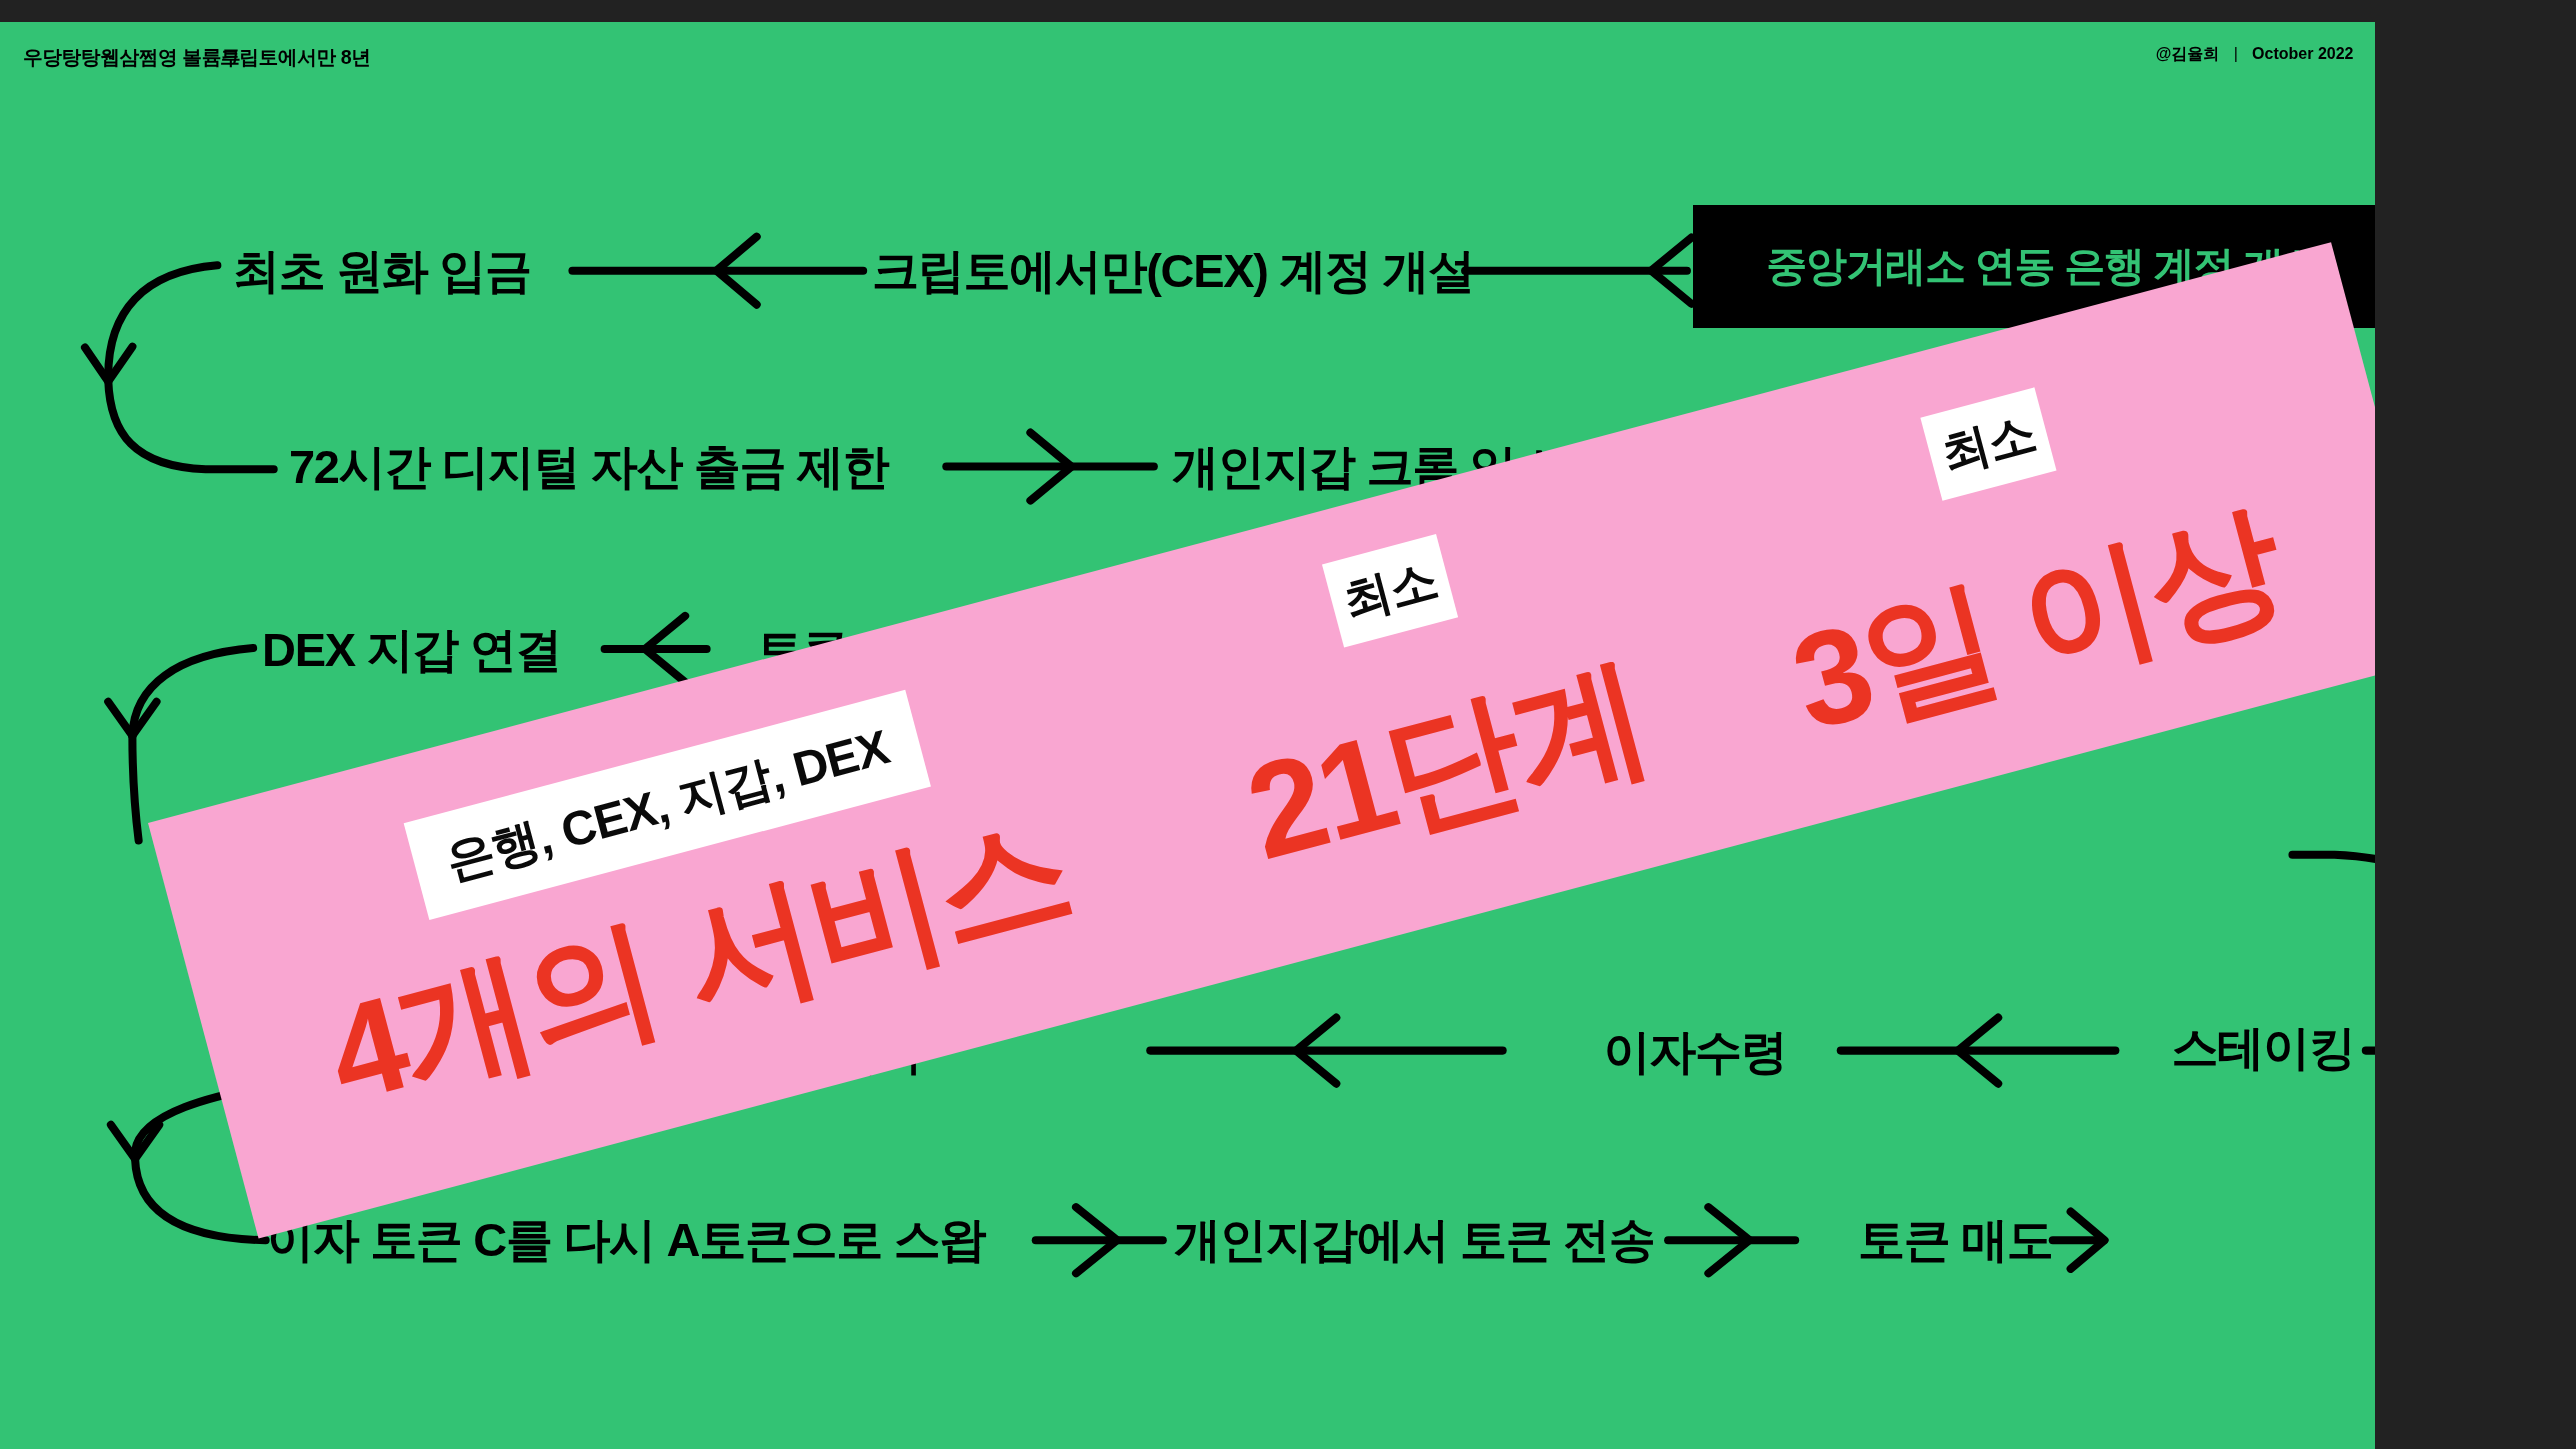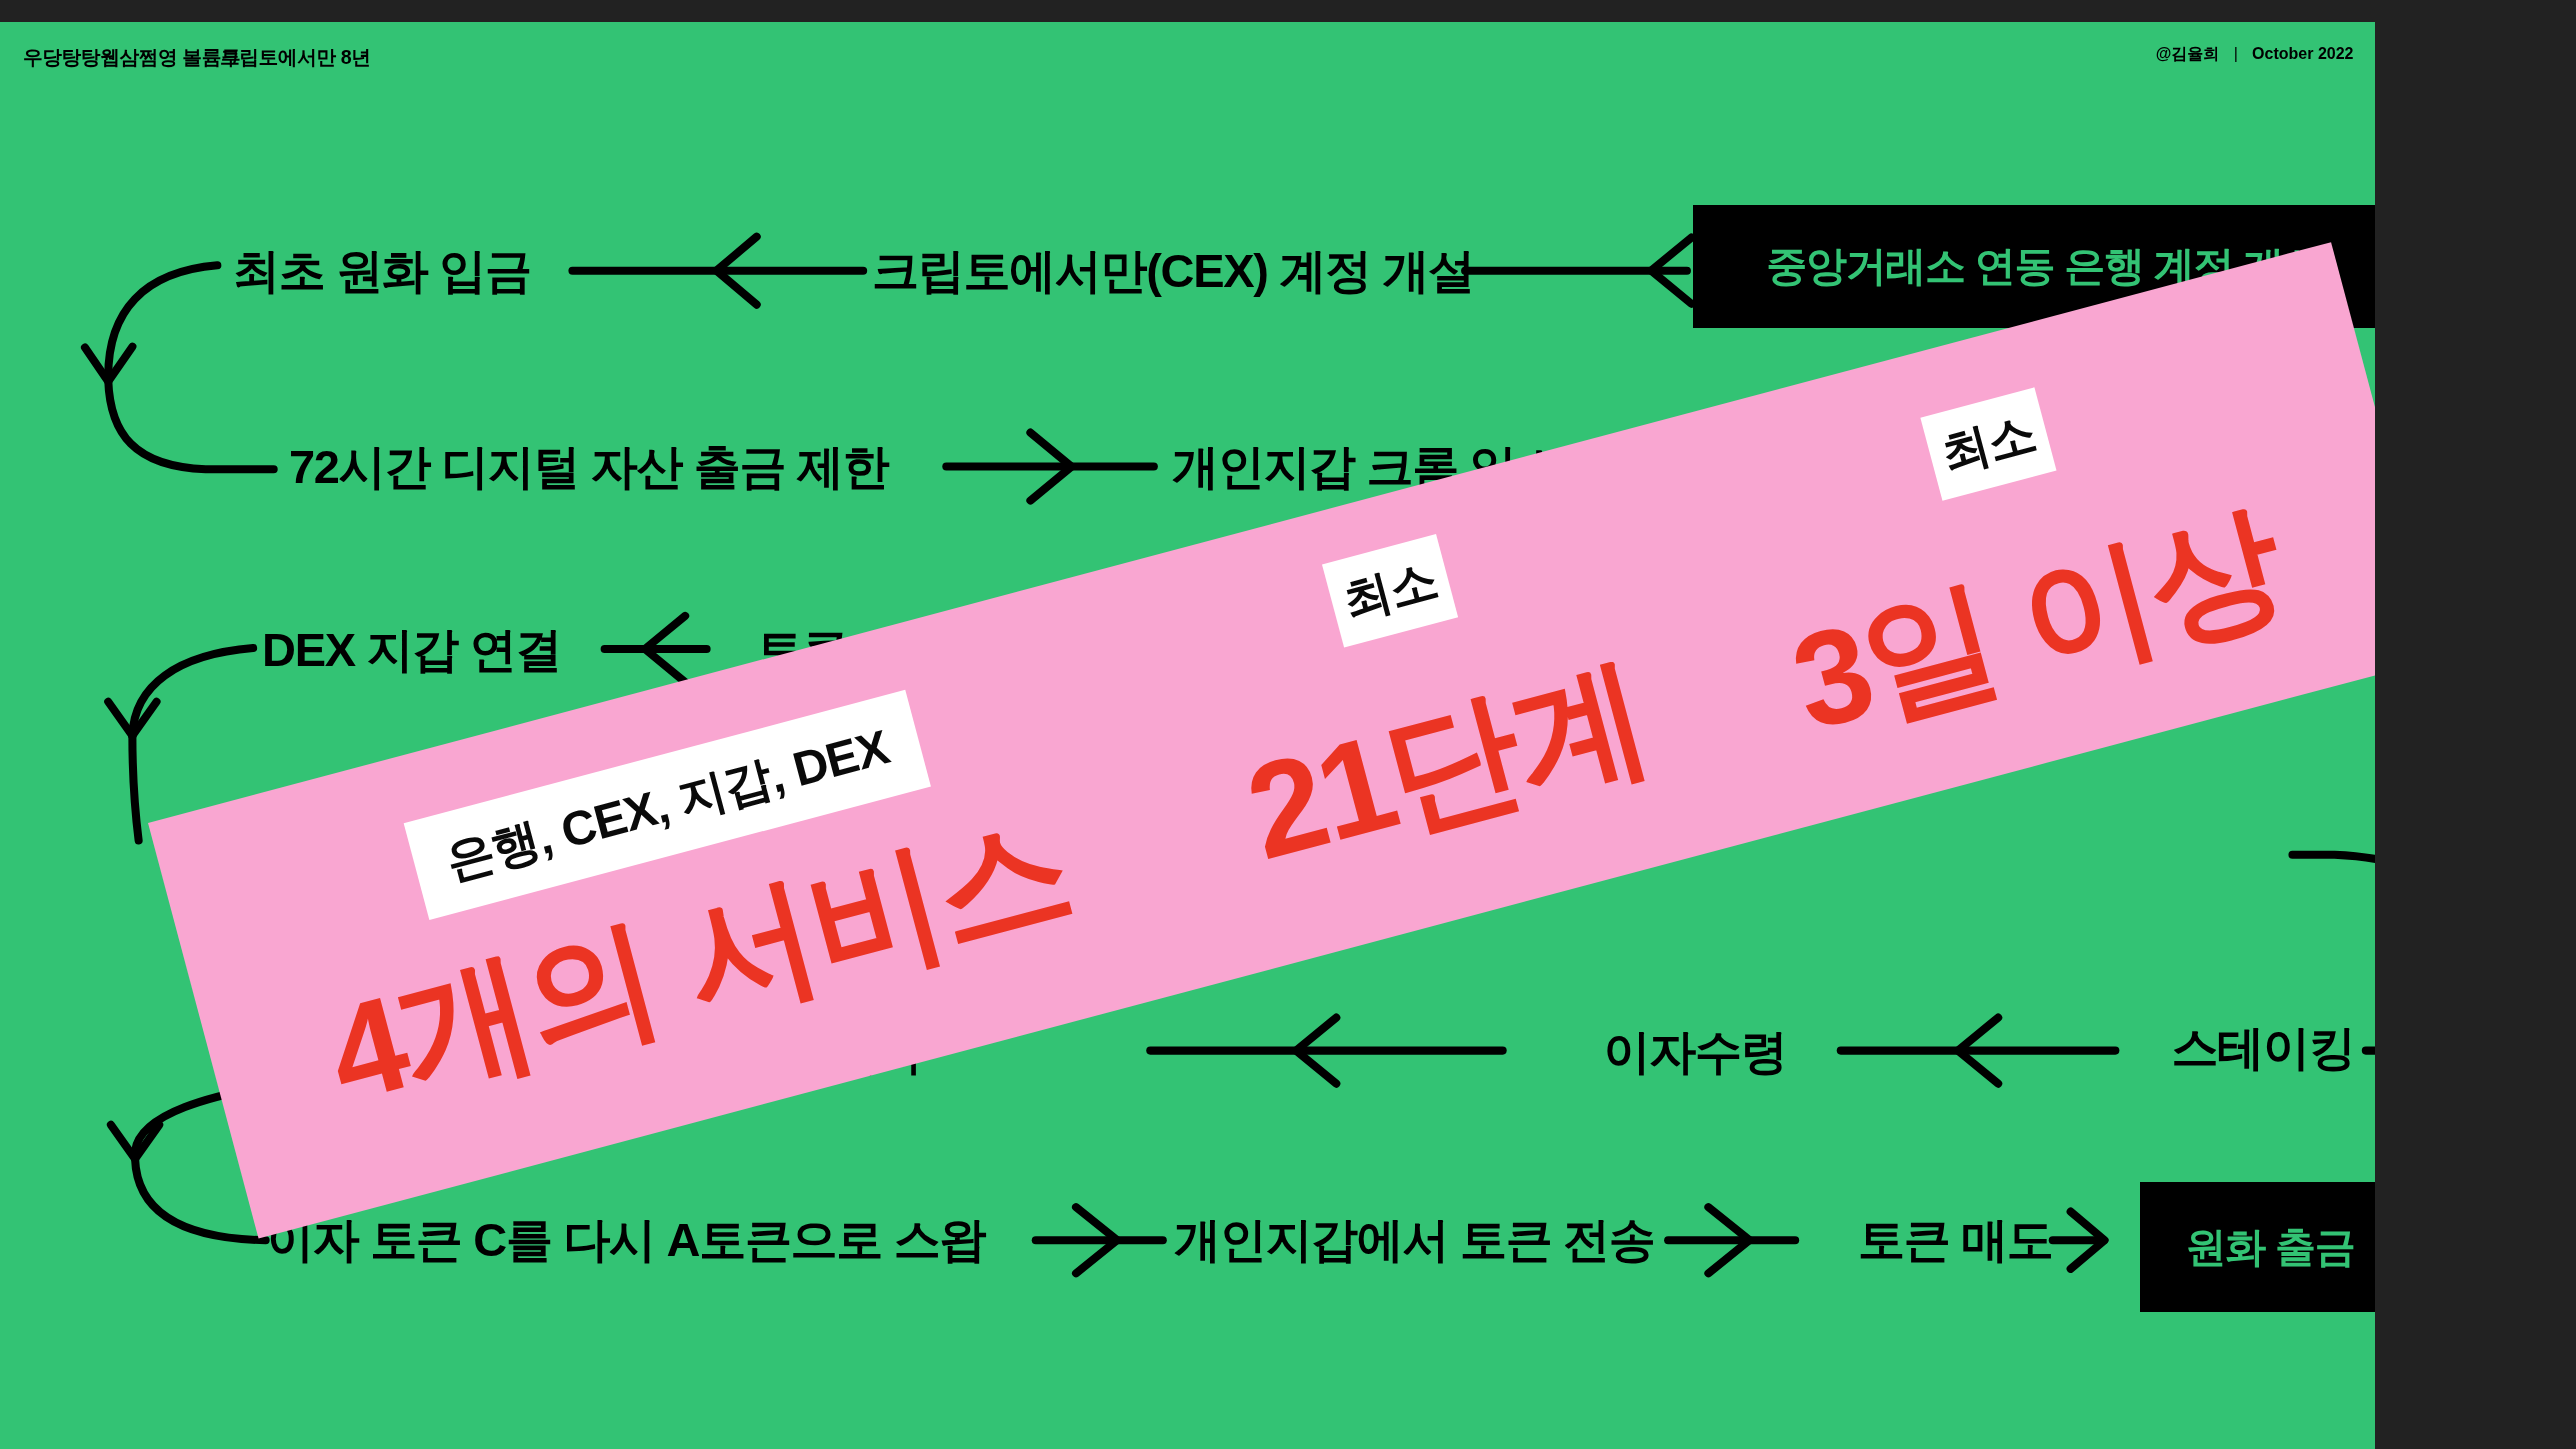--- a/index.html
+++ b/index.html
@@ -118,23 +118,20 @@
   <div class="step" style="left:756px;top:604px;">토큰</div>
 
 
   <div class="step" style="right:1452px;top:1006px;">주소복사</div>
   <div class="step centered" style="left:1695px;top:1006px;">이자수령</div>
   <div class="step centered" style="left:2263px;top:1006px;font-family:Liberation Mono, monospace;">스테이킹</div>
 
   <div class="step" style="left:267px;top:1194px;">이자 토큰 C를 다시 A토큰으로 스왑</div>
   <div class="step" style="left:1174px;top:1194px;">개인지갑에서 토큰 전송</div>
   <div class="step" style="left:1858px;top:1194px;">토큰 매도</div>
-  <div class="blackbox" style="left:2140px;top:1160px;width:260px;height:130px;">
-    <span>원화 출금</span>
-  </div>
 
   <div class="banner">
     <div class="whitelabel" style="left:247px;top:66px;width:519px;height:100px;">은행, CEX, 지갑, DEX</div>
     <div class="redstat" style="left:496px;top:275px;">4개의 서비스</div>
 
     <div class="whitelabel" style="left:1201px;top:52px;width:118px;height:86px;">최소</div>
     <div class="redstat" style="left:1270px;top:277px;">21단계</div>
 
     <div class="whitelabel" style="left:1817px;top:64px;width:118px;height:86px;">최소</div>
     <div class="redstat" style="left:1877px;top:292px;">3일 이상</div>

